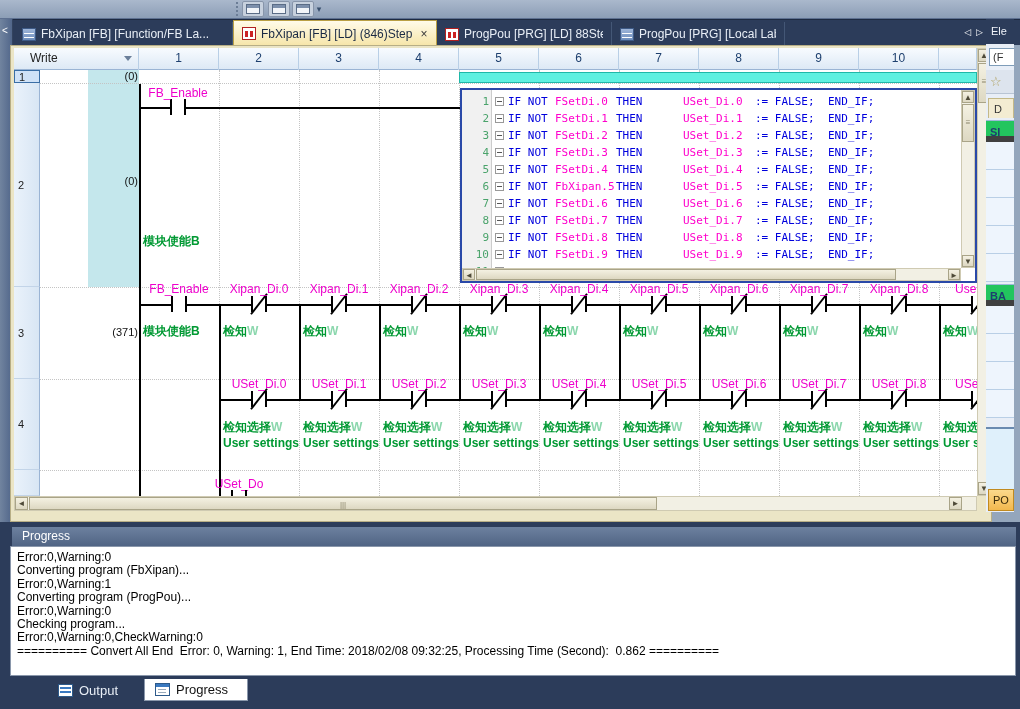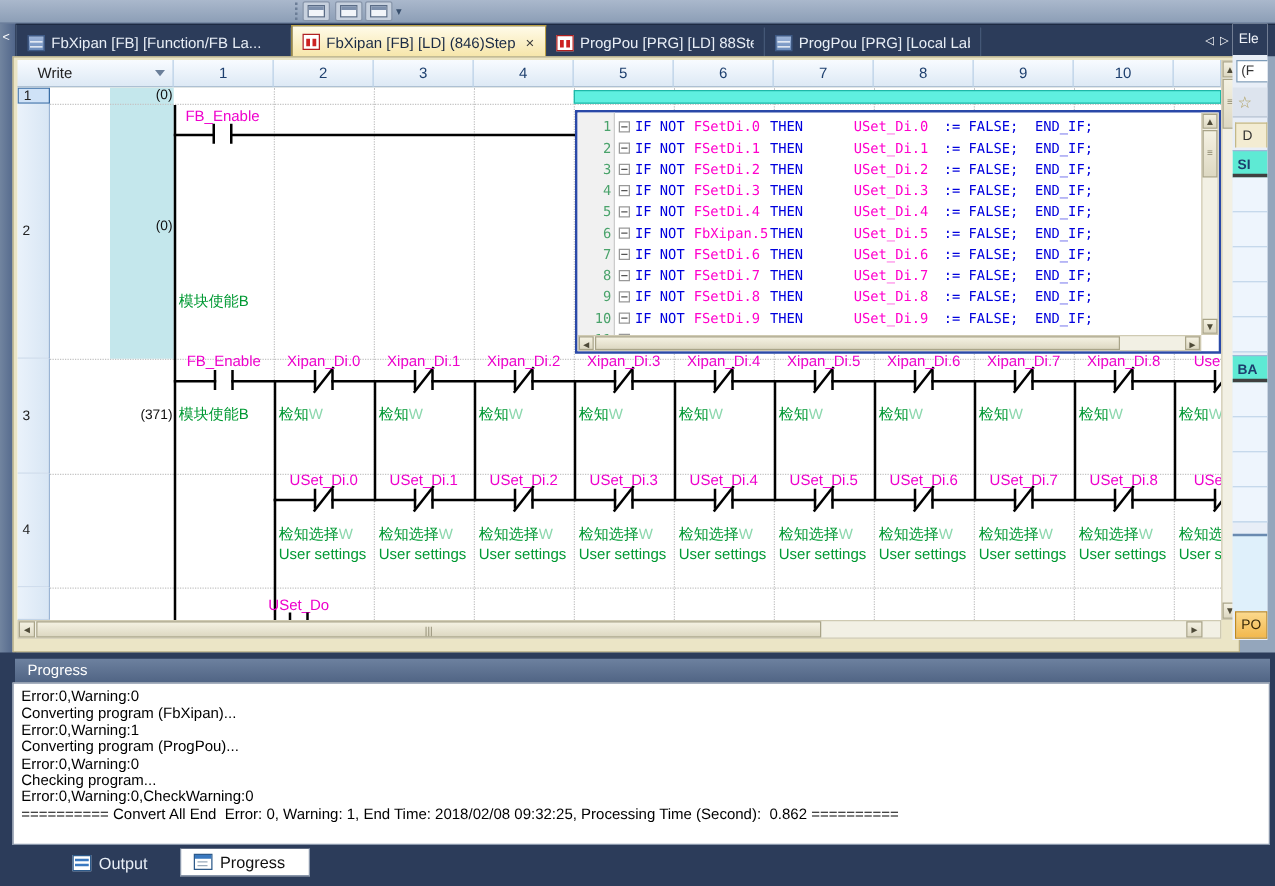--- a/index.html
+++ b/index.html
@@ -50,21 +50,21 @@
   .step { position:absolute; left:78px; width:46px; color:#111; font-size:11px; text-align:right; }
   .cyanband { position:absolute; background:#c4e7ec; }
   .vdot { position:absolute; width:1px; border-left:1px dotted #c4c4c4; }
   .hdot { position:absolute; height:1px; border-top:1px dotted #c4c4c4; }
   .wire { position:absolute; height:2px; background:#000; }
   .vwire { position:absolute; width:2px; background:#000; }
   .bar { position:absolute; width:2px; height:16px; background:#000; }
   .gap { position:absolute; width:12px; height:4px; background:#fff; }
   .slash { position:absolute; width:2px; height:26px; background:#000; transform:rotate(38deg); }
   .clabel { position:absolute; width:160px; text-align:center; color:#ee00cc; font-size:12px; white-space:nowrap; }
-  .comment { position:absolute; color:#009933; font-size:12px; white-space:nowrap; }
+  .comment { position:absolute; color:#009933; font-size:12px; white-space:nowrap;font-weight:bold; }
   .comment .lt { color:#8bd7ad; }
   .stline { position:absolute; left:0; height:17px; width:495px; font-family:"DejaVu Sans Mono", monospace; font-size:11px; line-height:17px; white-space:nowrap; }
   .stnum { position:absolute; left:0; width:27px; text-align:right; color:#4aa36b; }
   .stfold { position:absolute; left:33px; top:4px; width:9px; height:9px; border:1px solid #999; background:#fff; }
   .stfold::before { content:""; position:absolute; left:1px; top:3px; width:5px; height:1px; background:#555; }
   .stcode { position:absolute; left:46px; top:0; }
   .stcode span { display:inline-block; }
   .kw { color:#0000dd; }
   .vr { color:#ff00cc; }
   .w-kw1{width:47px;} .w-var1{width:61px;} .w-kw2{width:67px;} .w-var2{width:72px;} .w-kw3{width:73px;}
@@ -75,21 +75,21 @@
   .sb-btn { background:linear-gradient(#f4f1e2,#ddd8c2); border:1px solid #a9a488; color:#4e4a38; text-align:center; }
   .grip { color:#8b866c; font-size:8px; line-height:8px; text-align:center; }
   .arrow { font-size:8px; line-height:12px; }
 
   
   #epanel { left:986px; top:19px; width:28px; height:493px; background:#e8eef7; overflow:hidden; }
   #ep-title { position:absolute; left:0; top:0; width:28px; height:25px; background:#2c3c5a; color:#f0f4fa; font-size:11px; line-height:25px; padding-left:5px; }
   #ep-filter { position:absolute; left:3px; top:29px; width:30px; height:18px; background:#ffffff; border:1px solid #7f9db9; color:#333; font-size:11px; line-height:16px; padding-left:3px; }
   #ep-tools { position:absolute; left:0; top:51px; width:28px; height:24px; background:#dde4ee; border-bottom:1px solid #b8c4d4; color:#b0a060; font-size:13px; line-height:24px; padding-left:4px; }
   #ep-tabd { position:absolute; left:2px; top:79px; width:26px; height:20px; background:#f3ecd2; border:1px solid #c3b888; border-bottom:none; color:#333; font-size:11px; line-height:20px; padding-left:5px; }
-  .ep-group { position:absolute; left:0; width:28px; height:22px; background:#5eead4; border-top:1px solid #9db8d8; border-bottom:3px solid #404040; color:#1d3f6e; font-weight:bold; font-size:11px; line-height:22px; padding-left:4px; }
+  .ep-group { position:absolute; left:0; width:28px; height:22px; background:#22c55e; border-top:1px solid #9db8d8; border-bottom:6px solid #404040; color:#1d3f6e; font-weight:bold; font-size:11px; line-height:22px; padding-left:4px; }
   .ep-row { position:absolute; left:0; width:28px; height:28px; background:#eef5fd; border-bottom:1px solid #b9cfe6; }
   #ep-solid { position:absolute; left:0; top:408px; width:28px; height:62px; background:#dff0fb; border-top:2px solid #6a8ab0; }
   #ep-tabpo { position:absolute; left:2px; top:470px; width:26px; height:22px; background:linear-gradient(#fbd98c,#f2b84e); border:1px solid #c08a20; color:#3a2a08; font-size:11px; line-height:21px; padding-left:4px; }
 
   
   #lower-bg { left:0; top:522px; width:1020px; height:187px; background:#2c3c5a; }
   #prog-title { left:12px; top:527px; width:1004px; height:19px; background:linear-gradient(#6d819f,#506484); color:#ffffff; font-size:12px; line-height:19px; padding-left:10px; }
   #prog-log { left:10px; top:546px; width:1006px; height:130px; background:#ffffff; border:1px solid #8a97ab; overflow:hidden; padding:4px 0 0 6px; }
   .logline { color:#000; font-size:12px; line-height:13.4px; white-space:pre; }
 

